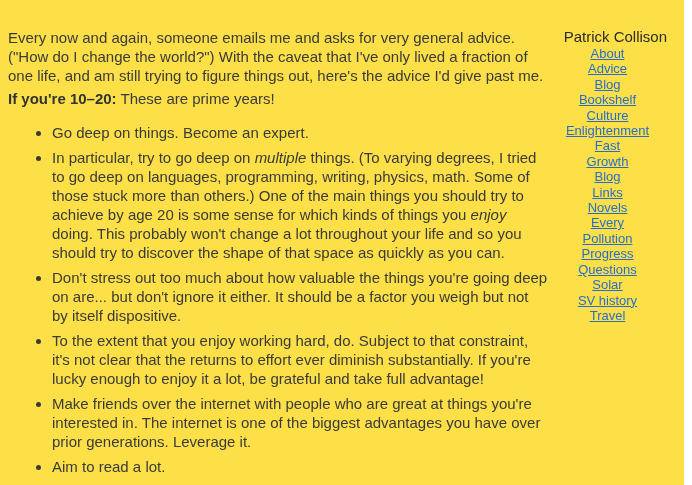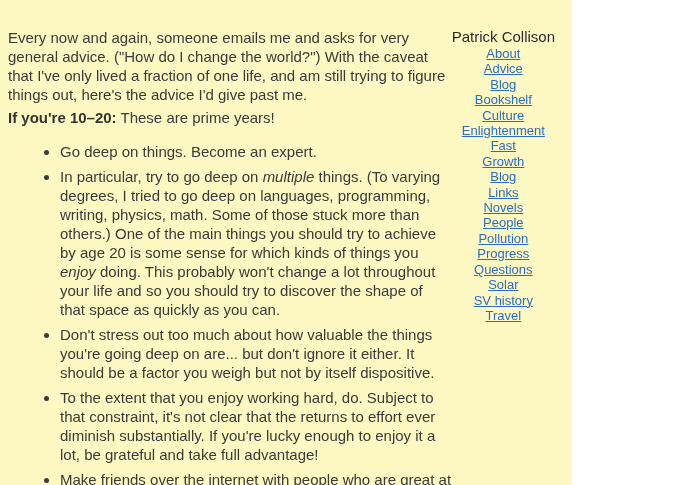--- a/index.html
+++ b/index.html
@@ -2,23 +2,23 @@
 <html><head>
 <meta charset="utf-8">
 <style>
   html, body {
     margin: 0;
     padding: 0;
     background: #ffffff;
   }
   .page {
     position: relative;
-    width: 572px;
+    width: 684px;
     height: 485px;
-    background: #fef9c3;
+    background: #fde047;
     display: flex;
     box-sizing: border-box;
     font-family: "Liberation Sans", sans-serif;
     overflow: hidden;
   }
   .main {
     box-sizing: border-box;
     width: 548px;
     padding: 28px 0 0 8px;
     color: #3a3a3a;
@@ -31,21 +31,21 @@
   .main b {
     font-weight: bold;
     color: #333333;
   }
   ul.advice {
     margin: 15px 0 0 0;
     padding: 0 0 0 36px;
     list-style-type: disc;
   }
   ul.advice li {
-    margin: 0 0 6px 16px;
+    margin: 0 0 6px 8px;
     padding: 0;
   }
   .i {
     font-style: italic;
   }
   .sidebar {
     box-sizing: border-box;
     flex: 1;
     padding: 28px 17px 0 0;
     text-align: right;
@@ -96,21 +96,21 @@
       <a>Advice</a>
       <a>Blog</a>
       <a>Bookshelf</a>
       <a>Culture</a>
       <a>Enlightenment</a>
       <a>Fast</a>
       <a>Growth</a>
       <a>Blog</a>
       <a>Links</a>
       <a>Novels</a>
-      <a>People</a>
+      <a>Every</a>
       <a>Pollution</a>
       <a>Progress</a>
       <a>Questions</a>
       <a>Solar</a>
       <a>SV history</a>
       <a>Travel</a>
     </nav>
   </div>
 
 </div>

